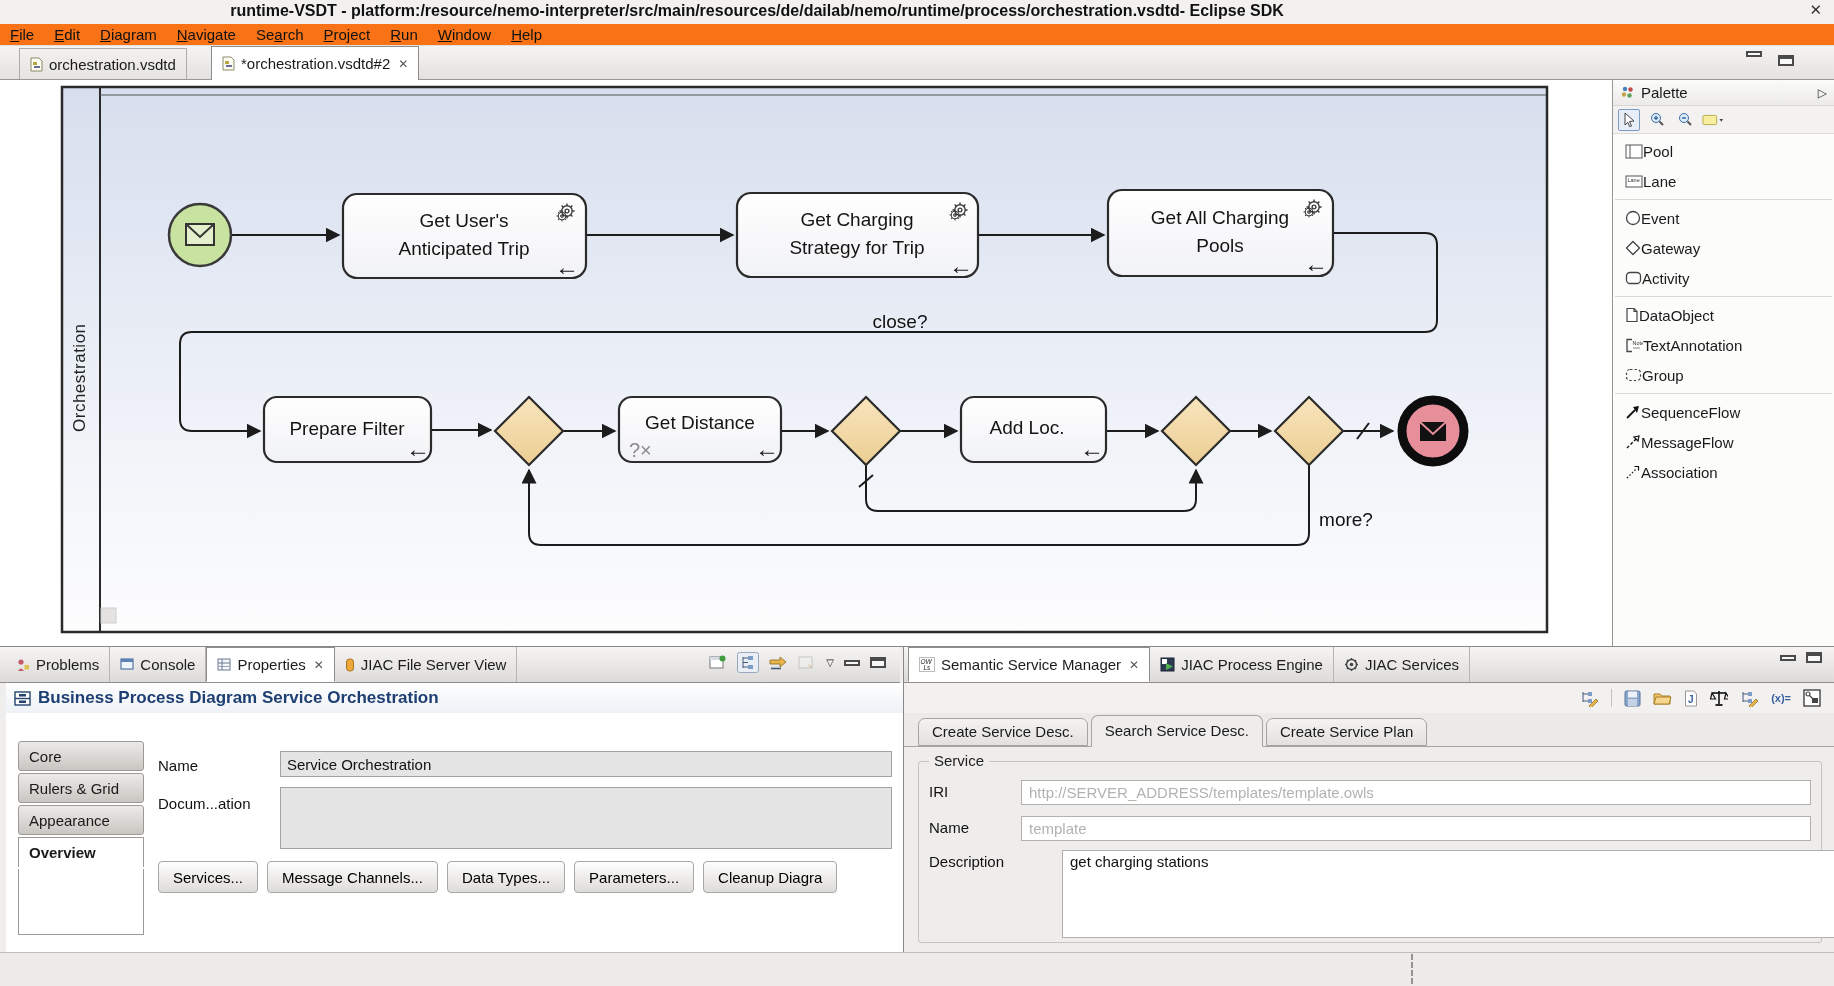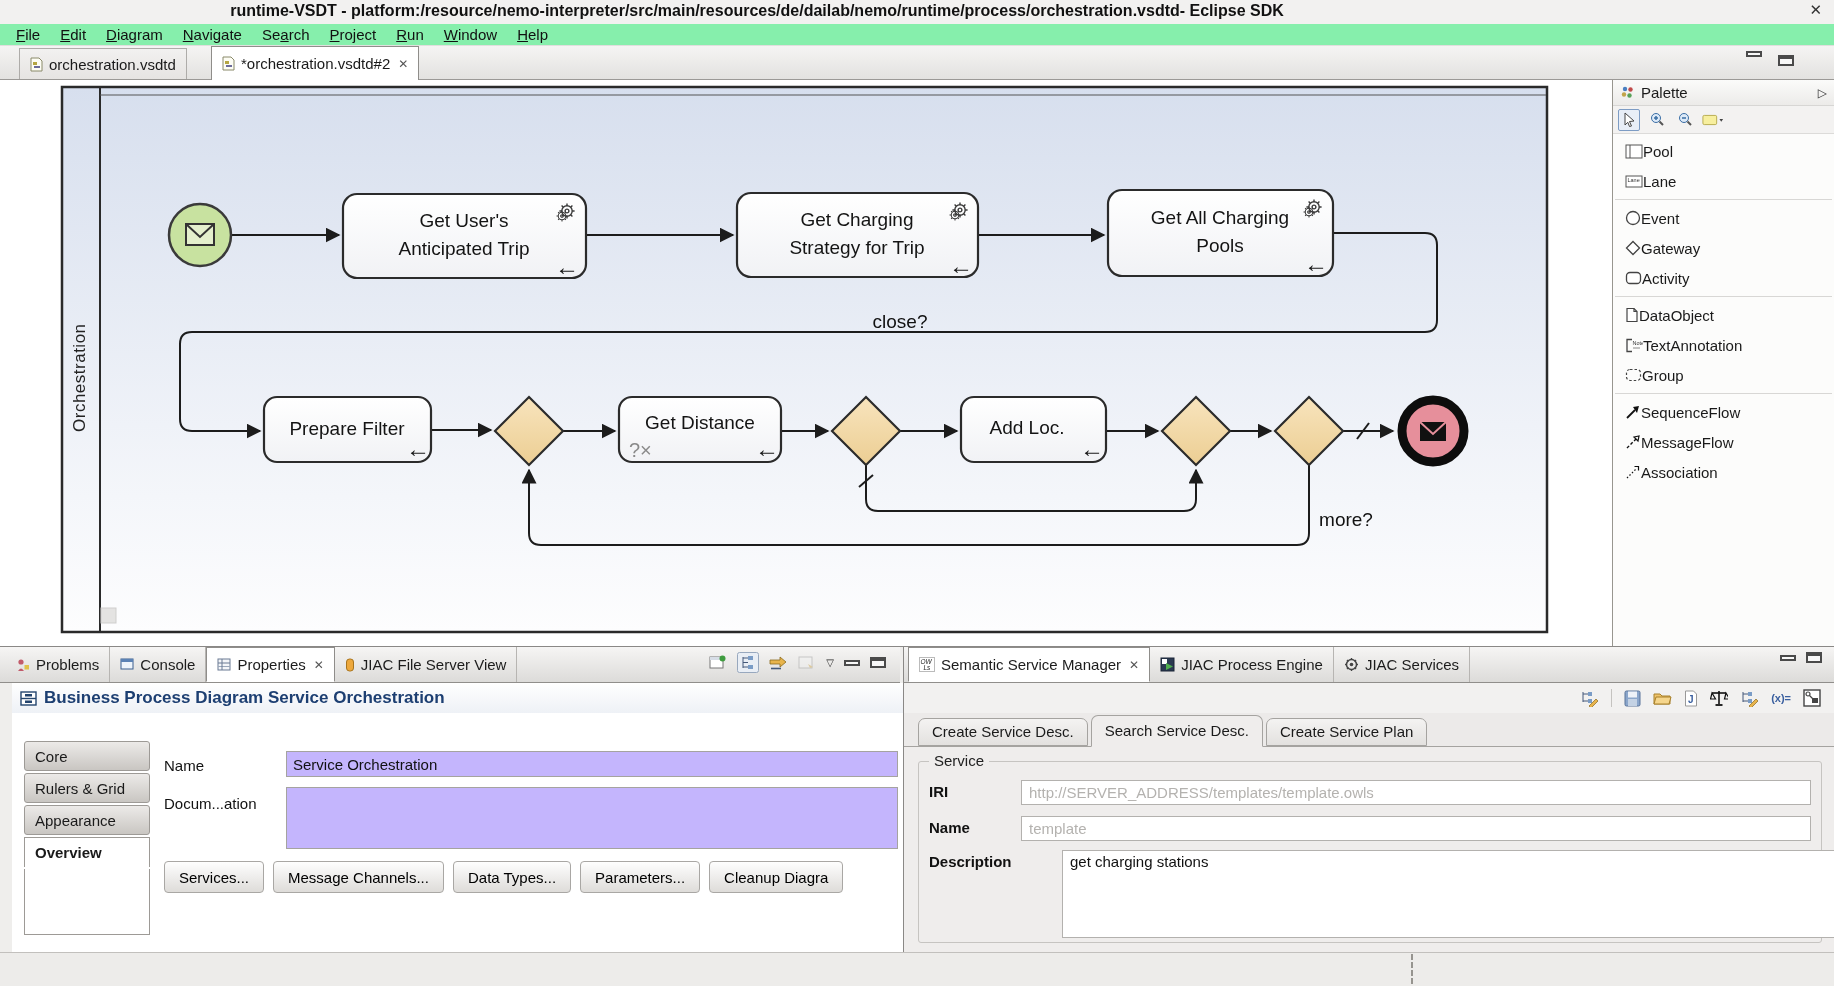--- a/index.html
+++ b/index.html
@@ -6,22 +6,22 @@
   html,body { width:1834px; height:986px; overflow:hidden; background:#efeeec;
     font-family:"Liberation Sans", sans-serif; color:#1a1a1a; }
   .abs { position:absolute; }
   #app { position:relative; width:1594px; height:986px; }
 
   
   #titlebar { left:0; top:0; width:1834px; height:24px; background:#f2f1f0; }
   #titletext { left:100px; right:420px; top:2px; text-align:center; font-weight:bold; font-size:16px; color:#111;
     white-space:nowrap; overflow:hidden; }
   #title-close { right:12px; top:1px; font-size:15px; color:#333; cursor:default; }
-  #menubar { left:0; top:24px; width:1834px; height:22px; background:#86efac; display:flex; align-items:center;
-    padding-left:6px; border-bottom:1px solid #e0dfdd; }
+  #menubar { left:0; top:24px; width:1834px; height:22px; background:#f97316; display:flex; align-items:center;
+    border-bottom:1px solid #e0dfdd; }
   .menu-item { font-size:15px; padding:0 10px; color:#111; }
   .menu-item u { text-decoration:underline; }
 
   
   #tabrow { left:0; top:46px; width:1834px; height:34px; background:linear-gradient(#f5f4f3,#e3e2e0);
     border-bottom:1px solid #9b9996; }
   .etab { top:2px; height:31px; display:flex; align-items:center; gap:6px; padding:0 10px;
     font-size:15px; border:1px solid #aeaca9; border-bottom:none; background:linear-gradient(#f2f1f0,#e6e4e2);margin-left:11px; }
   .etab.active { top:0; height:34px; background:#fff; border-color:#8f8d8a; }
   .tab-close { font-size:12px; color:#555; margin-left:2px; }
@@ -47,49 +47,49 @@
   
   #bottom { left:0; top:646px; width:1834px; height:306px; border-top:1px solid #8a8886; background:#efeeec; }
   .vtabbar { height:36px; background:linear-gradient(#f6f5f4,#dcdbd9); border-bottom:1px solid #908e8b;
     display:flex; align-items:stretch; }
   .vtab { display:flex; align-items:center; gap:6px; padding:0 10px; font-size:15px; border-right:1px solid #b7b5b2;
     color:#1c1c1c; white-space:nowrap; }
   .vtab.active { background:#fff; border:1px solid #8f8d8a; border-bottom:1px solid #fff; }
   .vtoolbar { position:absolute; top:5px; display:flex; align-items:center; gap:10px; }
 
   #bl-panel { left:0; top:0; width:900px; height:306px; }
-  #bl-content { left:12px; top:36px; width:900px; height:270px; background:#fff; }
+  #bl-content { left:6px; top:36px; width:900px; height:270px; background:#fff; }
   #bl-header { left:0; top:0; width:900px; height:30px; display:flex; align-items:center; gap:7px; padding-left:8px;
     background:linear-gradient(#ffffff,#eef1f6); font-weight:bold; font-size:17px; color:#1d3f72; }
   .side-tab { height:30px; margin-bottom:2px; display:flex; align-items:center; padding-left:10px; font-size:15px;
     background:linear-gradient(#eceae8,#c9c6c2); border:1px solid #9d9a96; border-radius:3px; }
   .side-tab.selected { background:#fff; font-weight:bold; border-bottom:none; border-radius:0; }
   .side-rest { height:66px; background:#fff; border:1px solid #9d9a96; border-top:none; }
   .flabel { font-size:15px; color:#111; }
-  .finput { border:1px solid #a5a3a0; background:#c4b5fd; font-size:15px; font-family:"Liberation Sans",sans-serif;
+  .finput { border:1px solid #a5a3a0; background:#e5e5e5; font-size:15px; font-family:"Liberation Sans",sans-serif;
     padding:0 6px; color:#111; }
   textarea.finput { resize:none; padding:4px 6px; }
   .pbtn { height:32px; padding:0 14px; font-size:15px; font-family:"Liberation Sans",sans-serif;
     background:linear-gradient(#fefefe,#dedcd9); border:1px solid #a9a7a4; border-radius:4px; white-space:nowrap; }
 
   #br-panel { left:903px; top:0; width:931px; height:306px; border-left:1px solid #8a8886; }
   #br-toolbar { left:0; top:36px; width:931px; height:30px; background:#f2f1f0; display:flex; align-items:center;
     justify-content:flex-end; gap:12px; padding-right:14px; }
   .tsep { width:1px; height:18px; background:#c5c3c0; }
   #br-subtabs { left:0; top:66px; width:931px; height:34px; background:#eceae9; display:flex; align-items:flex-end;
     padding-left:14px; border-bottom:1px solid #a5a3a0; }
   .stab { height:28px; line-height:26px; padding:0 13px; font-size:15px; margin-right:3px;
     border:1px solid #a5a3a0; border-radius:7px 7px 0 0; background:linear-gradient(#f4f3f2,#e3e1df); }
   .stab.active { height:32px; line-height:30px; background:#efedec; border-bottom:1px solid #efedec;
     position:relative; top:1px; }
   #br-content { left:0; top:100px; width:930px; height:206px; background:#efedec; }
   #svc-group { left:14px; top:14px; width:904px; height:182px; border:1px solid #c6c4c1; border-radius:3px; }
   #svc-legend { left:10px; top:-10px; padding:0 5px; background:#efedec; font-size:15px; color:#222; }
   .svc-row { position:absolute; left:10px; display:flex; align-items:flex-start; }
-  .svc-label { width:92px; font-size:15px; padding-top:3px; color:#111;font-weight:bold; }
+  .svc-label { width:92px; font-size:15px; padding-top:3px; color:#111; }
   .svc-input { width:790px; height:25px; border:1px solid #b3b1ae; background:#fff; font-size:15px;
     font-family:"Liberation Sans",sans-serif; padding:0 7px; color:#111; }
   .svc-input::placeholder, .ghost::placeholder { color:#b4b2af; opacity:1; }
   .svc-area { width:790px; height:88px; border:1px solid #b3b1ae; background:#fff; font-size:15px;
     font-family:"Liberation Sans",sans-serif; padding:2px 7px; color:#111; resize:none; }
 
   #statusbar { left:0; top:952px; width:1834px; height:34px; background:#edecea; border-top:1px solid #c2c0bd; }
   #sash-hint { left:1411px; top:954px; height:30px; width:0; border-left:2px dashed #96948f; }
 
   svg text { font-family:"Liberation Sans", sans-serif; }

